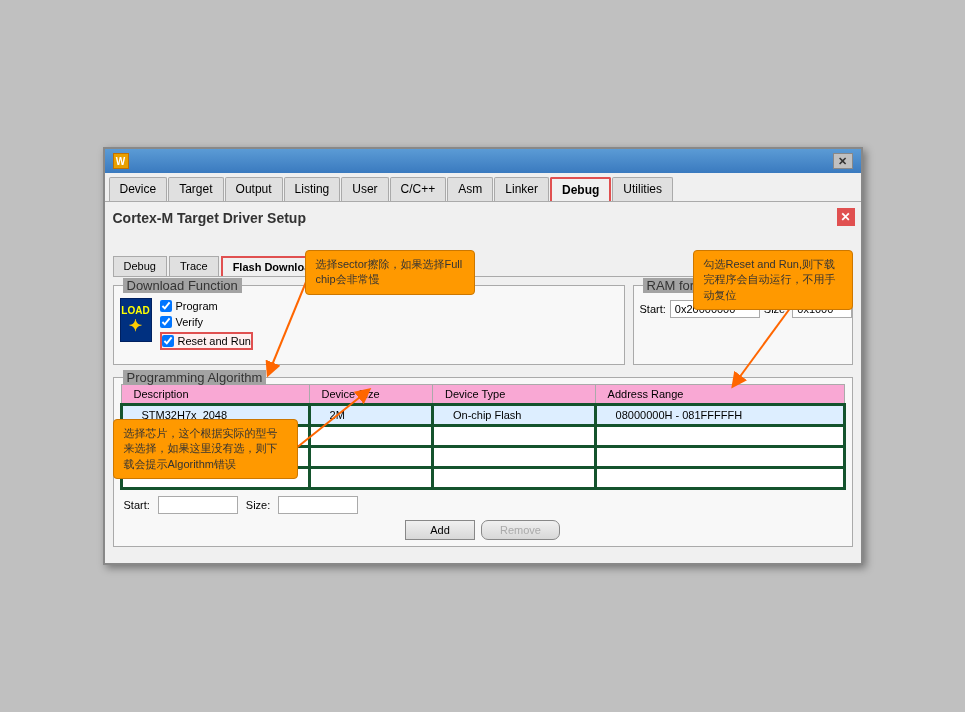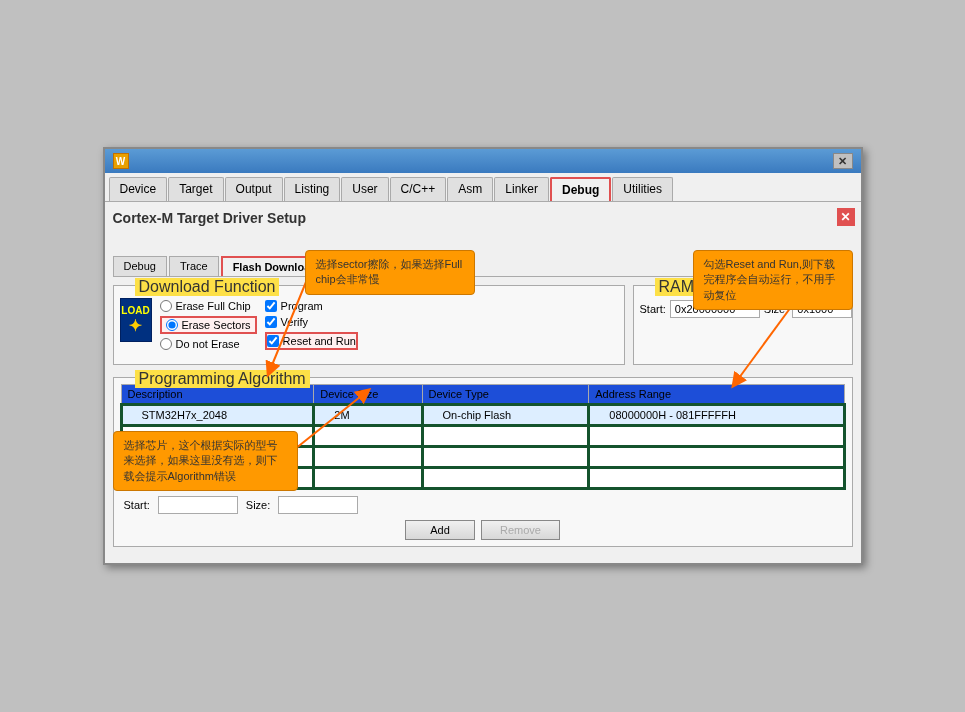--- a/index.html
+++ b/index.html
@@ -122,24 +122,24 @@
     .section-box {
       border: 1px solid #aaa;
       background: #f8f8f8;
       padding: 6px;
       position: relative;
       margin-bottom: 8px;
     }
     .section-label {
       position: absolute;
       top: -8px;
-      left: 21px;
-      background: #fde047;
+      left: 9px;
+      background: #a3a3a3;
       padding: 0 4px;
-      font-size: 16px;
+      font-size: 13px;
       color: #333;
     }
     .download-function {
       flex: 1;
       min-height: 80px;
     }
     .ram-section {
       width: 220px;
     }
     .df-content {
@@ -227,23 +227,23 @@
     .prog-algo-box {
       margin-bottom: 8px;
       margin-top: 4px;
     }
     .algo-table {
       width: 100%;
       border-collapse: collapse;
       font-size: 11px;
     }
     .algo-table th {
-      background: #1d4ed8;
-      border: 1px solid #aaa;
-      padding: 3px 6px;
+      background: #f9a8d4;
+      border: 1px solid #aaa;
+      padding: 3px 12px;
       text-align: left;
       font-weight: normal;
     }
     .algo-table td {
       border: 3px solid #14532d;
       padding: 3px 19px;
       background: white;
     }
     .algo-table tbody tr:first-child td {
       background: #ddeeff;
@@ -280,20 +280,21 @@
       padding: 3px 18px;
       border: 1px solid #888;
       background: linear-gradient(to bottom, #f0f0f0, #d8d8d8);
       cursor: pointer;
       font-size: 11px;
       min-width: 70px;
     }
     .btn:disabled, .btn.disabled {
       color: #aaa;
       cursor: default;
+      border-radius: 7px;
     }
     .bottom-btns {
       display: flex;
       justify-content: space-between;
       align-items: center;
       padding: 8px 12px;
       background: #f0f0f0;
       border-top: 1px solid #ccc;
     }
     .bottom-btns .btn {
@@ -387,34 +388,20 @@
     </div>
 
     <div class="panel-row">
 
       <div class="section-box download-function">
         <span class="section-label">Download Function</span>
         <div class="df-content">
           <div class="load-icon">
             <span class="load-text">LOAD</span>
             <span class="load-star">✦</span>
-          </div>
-          <div class="radio-group">
-            <label class="radio-item">
-              <input type="radio" name="erase" style="">
-              <span>Erase Full Chip</span>
-            </label>
-            <label class="radio-item highlighted">
-              <input type="radio" name="erase" checked="" style="">
-              <span>Erase Sectors</span>
-            </label>
-            <label class="radio-item">
-              <input type="radio" name="erase" style="">
-              <span>Do not Erase</span>
-            </label>
           </div>
           <div class="checkbox-group">
             <label class="checkbox-item">
               <input type="checkbox" checked="" style="">
               <span>Program</span>
             </label>
             <label class="checkbox-item">
               <input type="checkbox" checked="" style="">
               <span>Verify</span>
             </label>
@@ -506,21 +493,21 @@
 
     <svg style="position:absolute; top:100px; right:60px; width:80px; height:100px; pointer-events:none; z-index:8;">
       <line x1="70" y1="5" x2="15" y2="80" stroke="#ff6600" stroke-width="2" marker-end="url(#arr2)"></line>
       <defs>
         <marker id="arr2" markerWidth="8" markerHeight="8" refX="4" refY="4" orient="auto">
           <path d="M0,0 L8,4 L0,8 Z" fill="#ff6600"></path>
         </marker>
       </defs>
     </svg>
 
-    <div class="callout" style="bottom: 72px; left: 8px; max-width:185px; text-align:left;">
+    <div class="callout" style="bottom: 84px; left: 8px; max-width:185px; text-align:left;">
       <span>选择芯片，这个根据实际的型号来选择，如果这里没有选，则下载会提示Algorithm错误</span>
     </div>
 
     <svg style="position:absolute; bottom:100px; left:180px; width:100px; height:80px; pointer-events:none; z-index:8;">
       <line x1="5" y1="70" x2="80" y2="10" stroke="#ff6600" stroke-width="2" marker-end="url(#arr3)"></line>
       <defs>
         <marker id="arr3" markerWidth="8" markerHeight="8" refX="4" refY="4" orient="auto">
           <path d="M0,0 L8,4 L0,8 Z" fill="#ff6600"></path>
         </marker>
       </defs>

